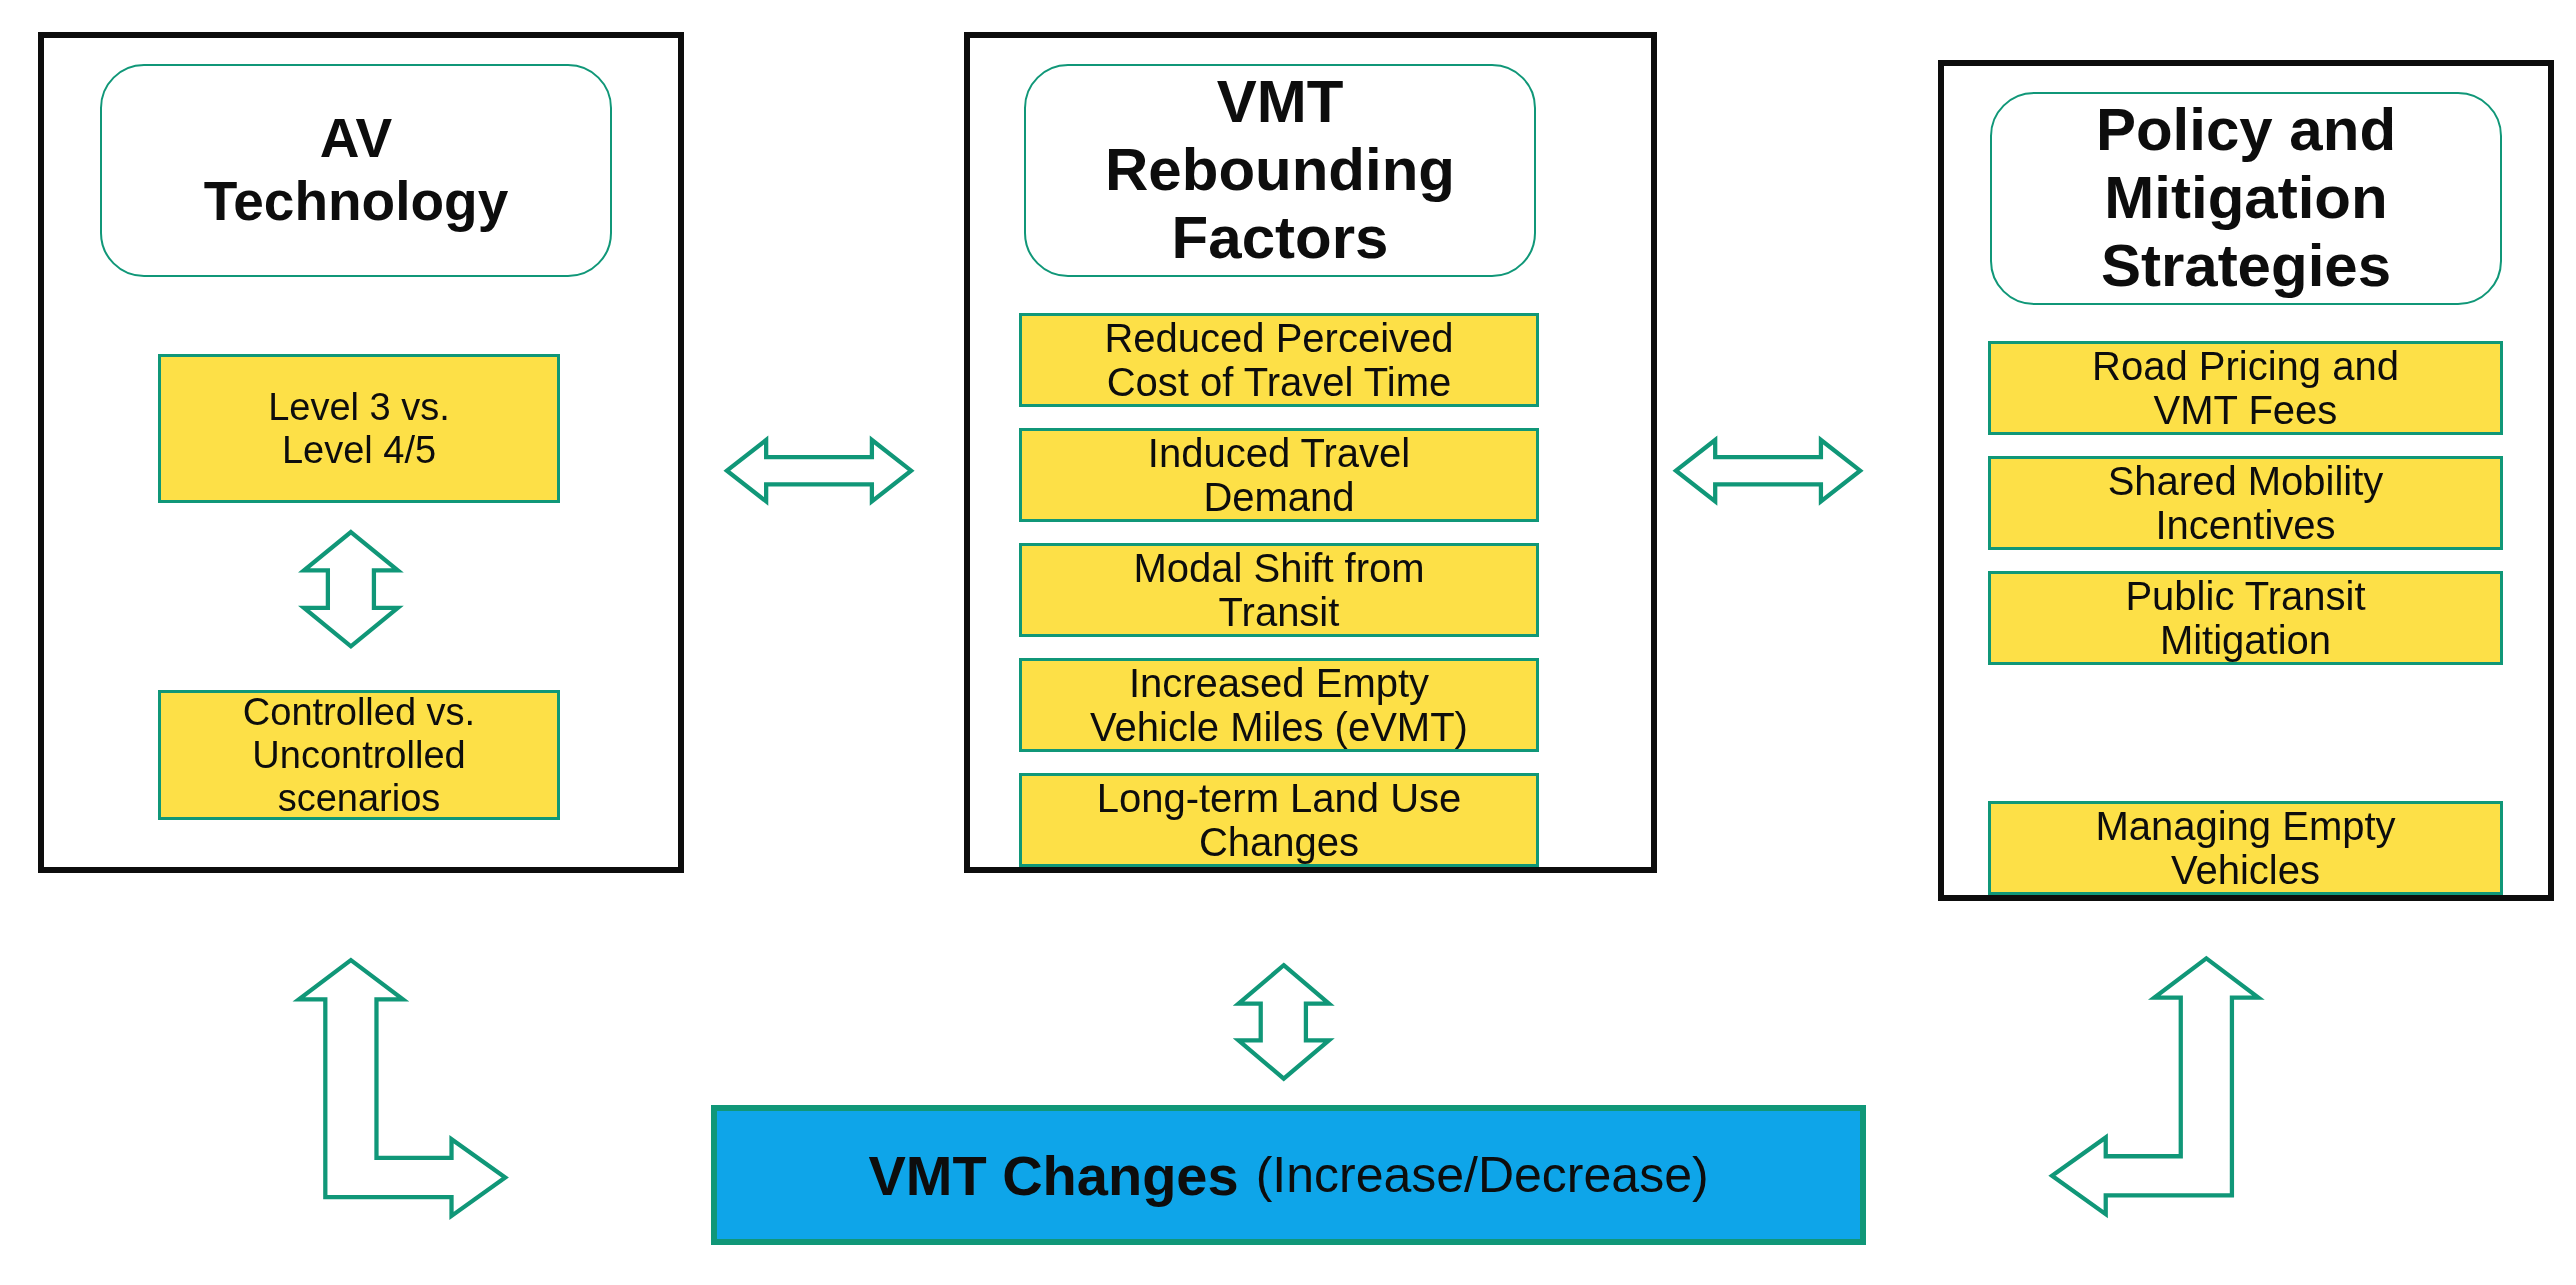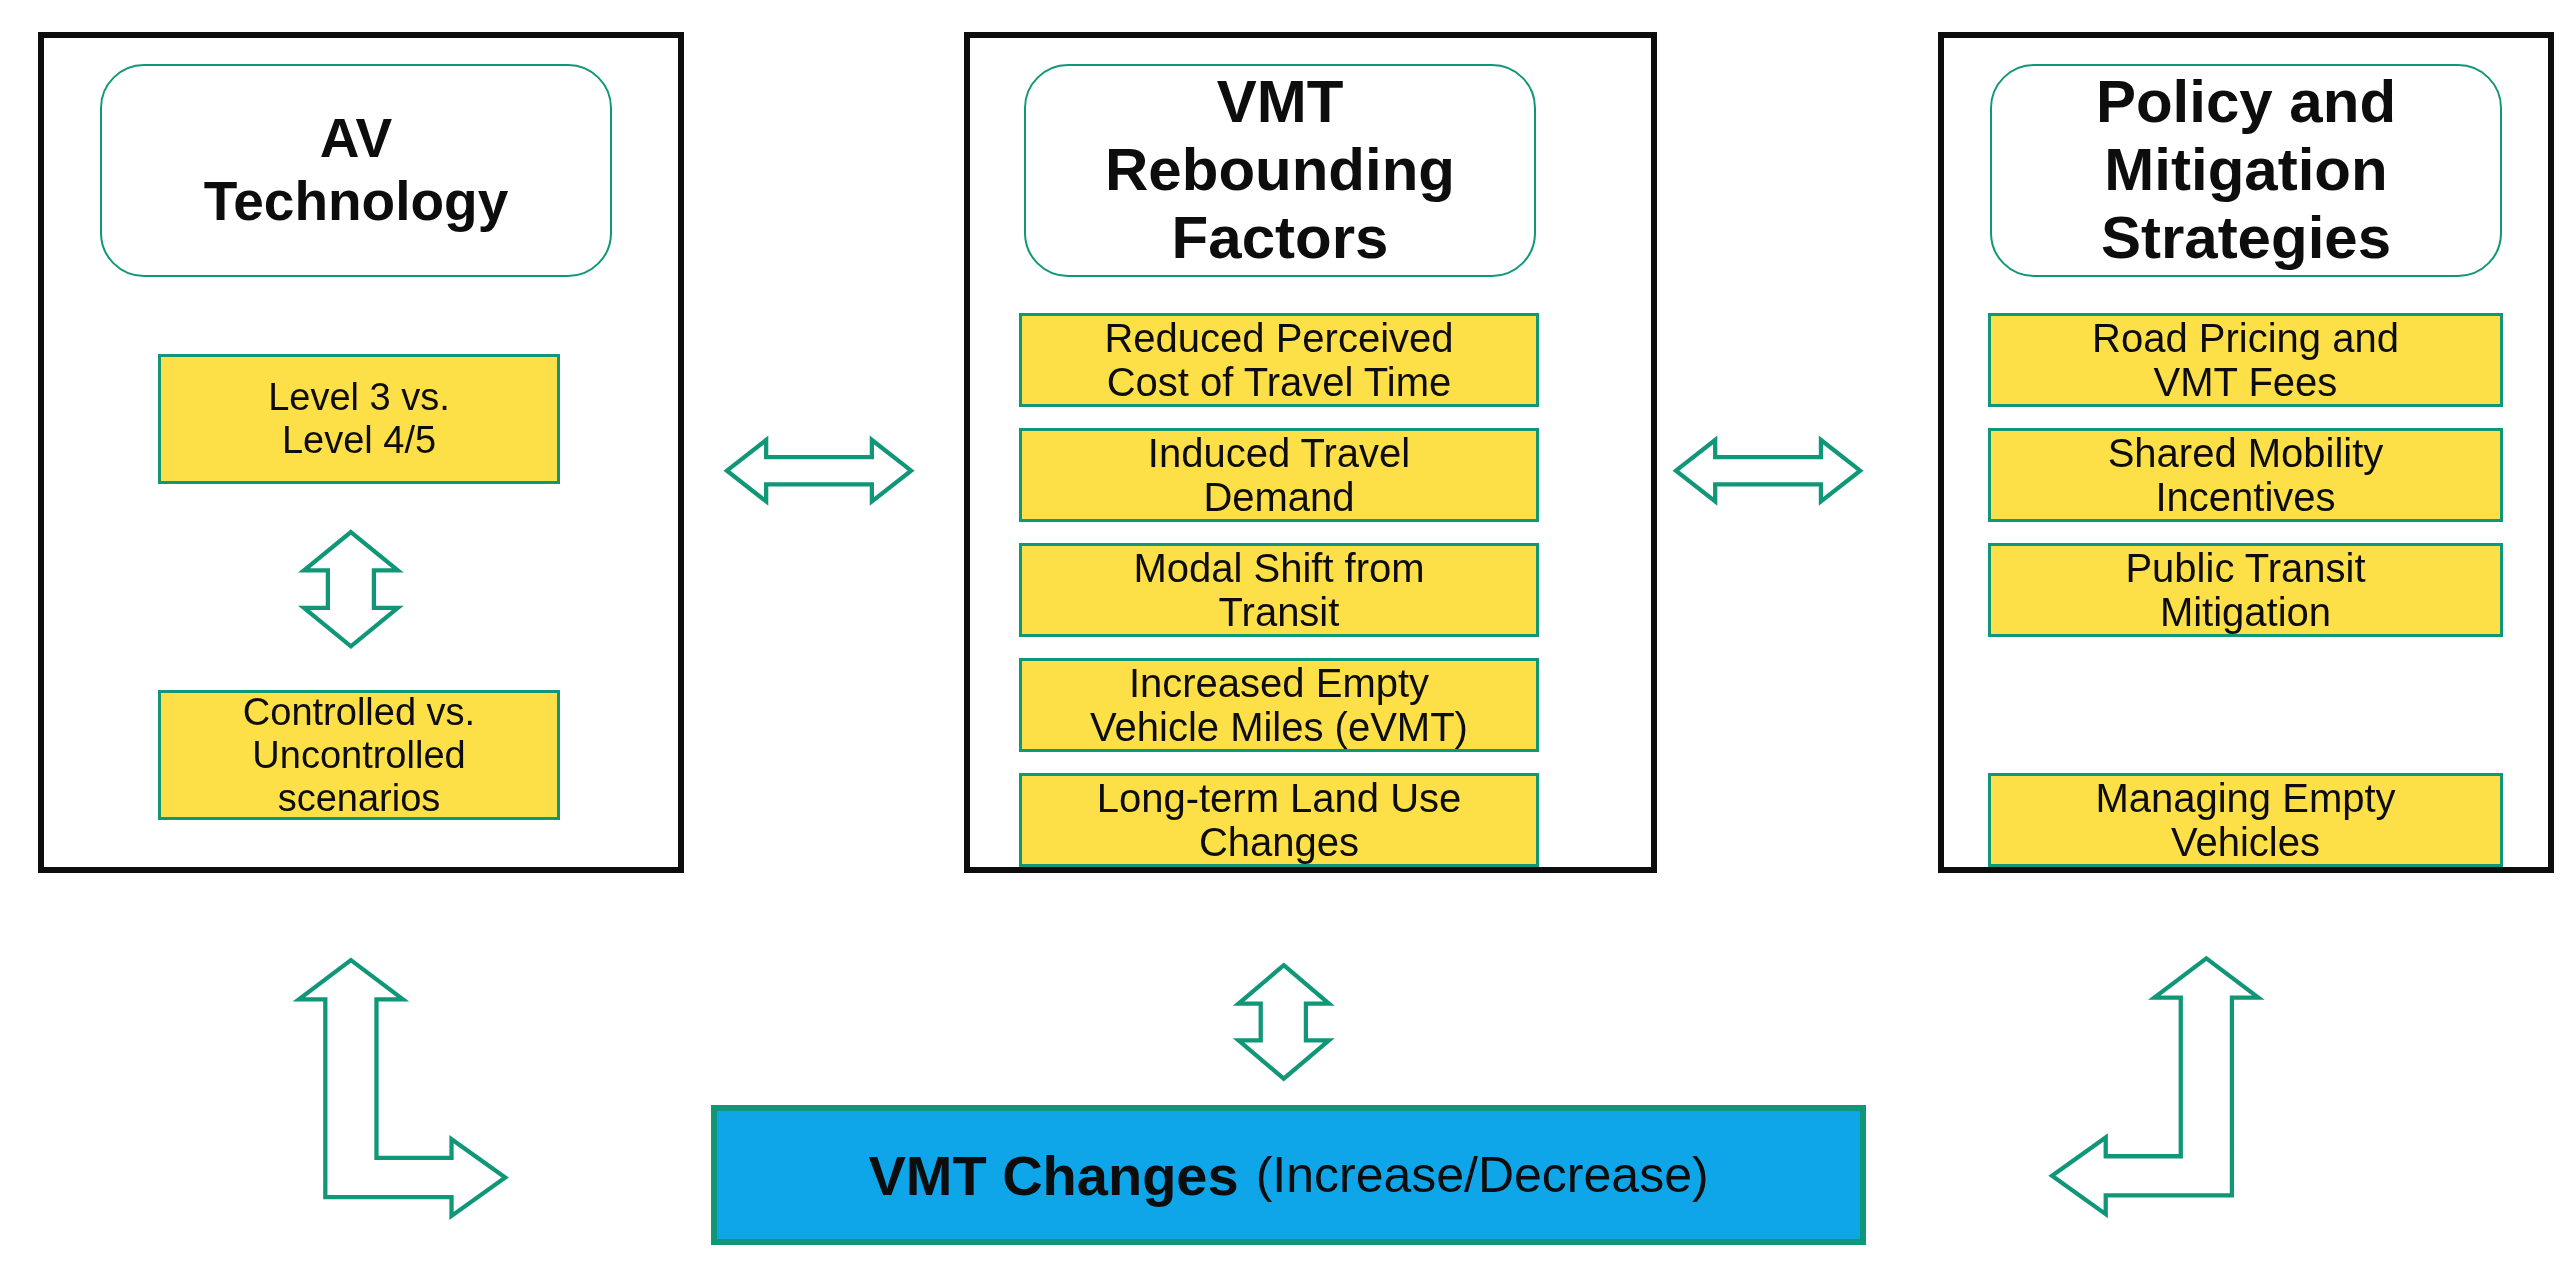--- a/index.html
+++ b/index.html
@@ -12,38 +12,38 @@
   .canvas { position:absolute; inset:0;text-decoration:underline; }
   .arrows-layer { position:absolute; left:0; top:0; width:2576px; height:1285px; }
   .arrow-shape { fill:#ffffff; stroke:var(--accent); stroke-width:5; stroke-linejoin:miter; }
 
   .panel {
     position:absolute; top:32px; height:841px;
     border:6px solid var(--ink); background:#ffffff;
   }
   .panel--av     { left:38px;   width:646px; }
   .panel--mid    { left:964px; width:693px; }
-  .panel--policy { left:1938px; width:616px; }
+  .panel--policy { left:1938px; width:616px;margin-top:28px; }
 
   .title-box {
     position:absolute; border:2.6px solid var(--accent); border-radius:44px;
     display:flex; align-items:center; justify-content:center; text-align:center;
     font-weight:700; white-space:pre-line; background:#ffffff;
   }
   .panel--av .title-box     { left:56px; top:25.6px; width:512px; height:213px; font-size:55px; line-height:63px; }
   .panel--mid .title-box    { left:54px; top:25.6px; width:512px; height:213px; font-size:60px; line-height:68px; }
   .panel--policy .title-box { left:46px; top:25.6px; width:512px; height:213px; font-size:60px; line-height:68px; }
 
   .cell {
     position:absolute; border:3.4px solid var(--accent); background:#fde047;
     display:flex; align-items:center; justify-content:center; text-align:center;
     white-space:pre-line;
   }
   .panel--av .cell { left:114px; width:402px; font-size:38px; line-height:43px; }
-  .cell--level      { top:316px; height:130px; }
+  .cell--level      { top:316px; height:149px; }
   .cell--scenarios  { top:652px; height:130px; line-height:41px; }
 
   .panel--mid .cell, .panel--policy .cell { font-size:40px; line-height:44px; height:94px; }
   .panel--mid .cell    { left:49px; width:520px; }
   .panel--policy .cell { left:44px; width:515px; }
   .cell--r0 { top:275px; } .cell--r1 { top:390px; } .cell--r2 { top:505px; }
   .cell--r3 { top:620px; } .cell--r4 { top:735px; }
 
   .outcome-box {
     position:absolute; left:711px; top:1105px; width:1155px; height:140px;

